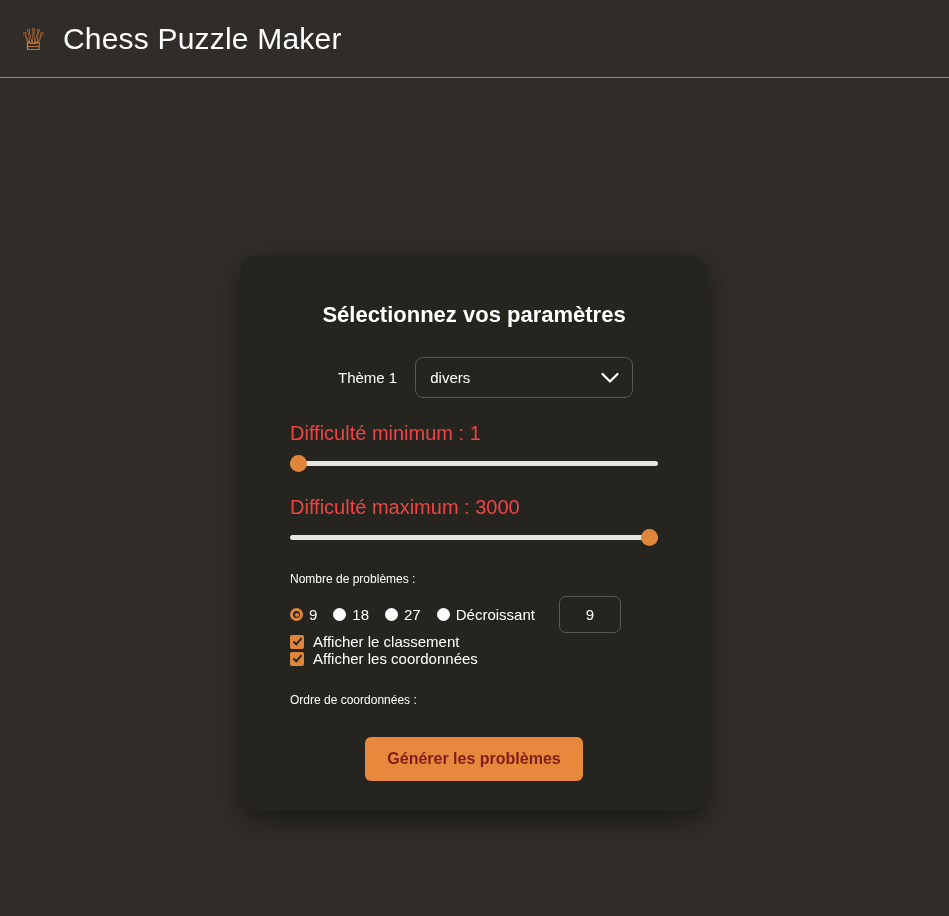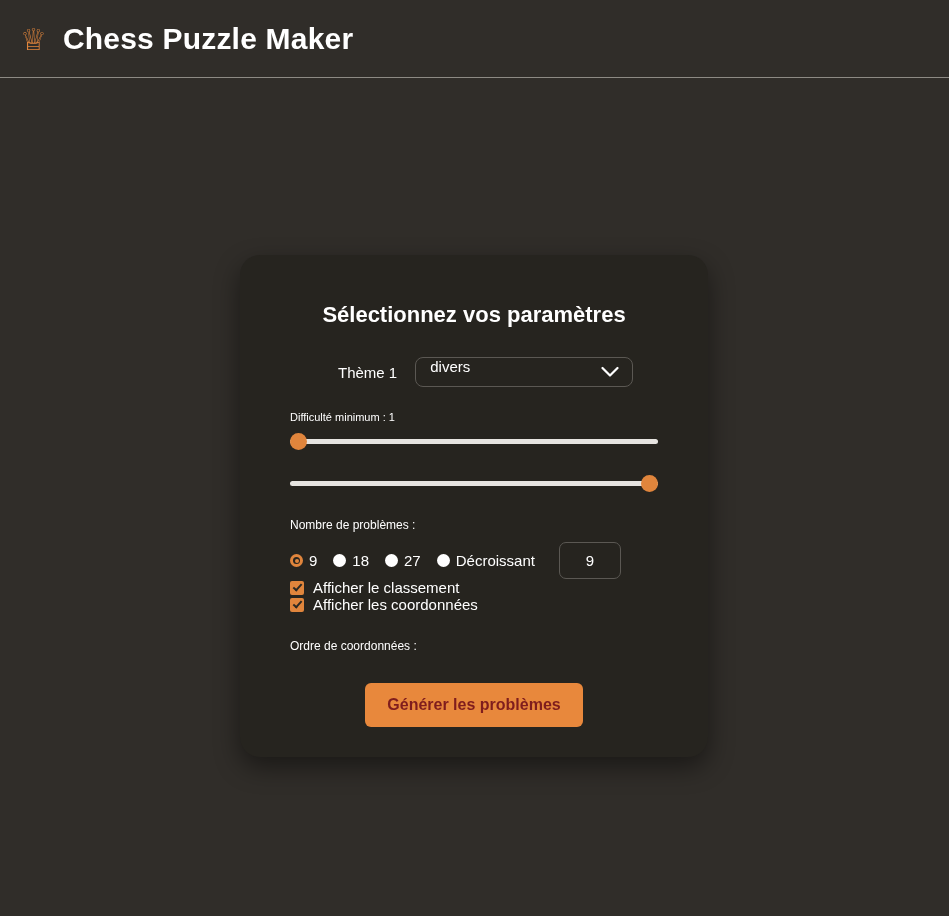--- a/index.html
+++ b/index.html
@@ -28,21 +28,21 @@
   .crown-icon {
     font-size: 30px;
     line-height: 1;
     color: #e0853c;
     margin-right: 16px;
     margin-top: 2px;
     display: inline-block;
   }
   .app-title {
     font-size: 30px;
-    font-weight: bold;
+    font-weight: normal;
     color: #ffffff;
     letter-spacing: 0.2px;
   }
 
   
   .main-area {
     position: relative;
     height: 838px;
   }
   .settings-card {
@@ -87,42 +87,42 @@
   }
   .theme-select {
     width: 100%;
     box-sizing: border-box;
     appearance: none;
     -webkit-appearance: none;
     background: #26241f;
     color: #ffffff;
     border: 1px solid #5b5853;
     border-radius: 8px;
-    padding: 0 36px 11px 14px;
+    padding: 11px 36px 11px 14px;
     font-size: 15px;
     font-family: "Liberation Sans", sans-serif;
     outline: none;
   }
   .select-chevron {
     position: absolute;
     right: 14px;
     top: 50%;
     transform: translateY(-50%);
     pointer-events: none;
     display: block;
     line-height: 0;
   }
 
   
   .slider-block {
     margin-top: 24px;
   }
   .slider-label {
-    font-size: 11px;
-    color: #ffffff;
+    font-size: 20px;
+    color: #ef4444;
     margin-bottom: 9px;
   }
   input[type=range].range {
     -webkit-appearance: none;
     appearance: none;
     width: 100%;
     background: transparent;
     margin: 0;
     height: 18px;
     display: block;
@@ -297,20 +297,21 @@
           </span>
         </div>
       </div>
 
       <div class="slider-block">
         <div class="slider-label">Difficulté minimum : 1</div>
         <input type="range" class="range" min="1" max="3000" value="1" style="">
       </div>
 
       <div class="slider-block">
+        <div class="slider-label">Difficulté maximum : 3000</div>
         <input type="range" class="range" min="1" max="3000" value="3000" style="">
       </div>
 
       <div class="group-block">
         <div class="group-title">Nombre de problèmes :</div>
         <div class="radio-row">
           <label class="radio-opt">
             <span class="rad checked"></span>
             <span>9</span>
           </label>

